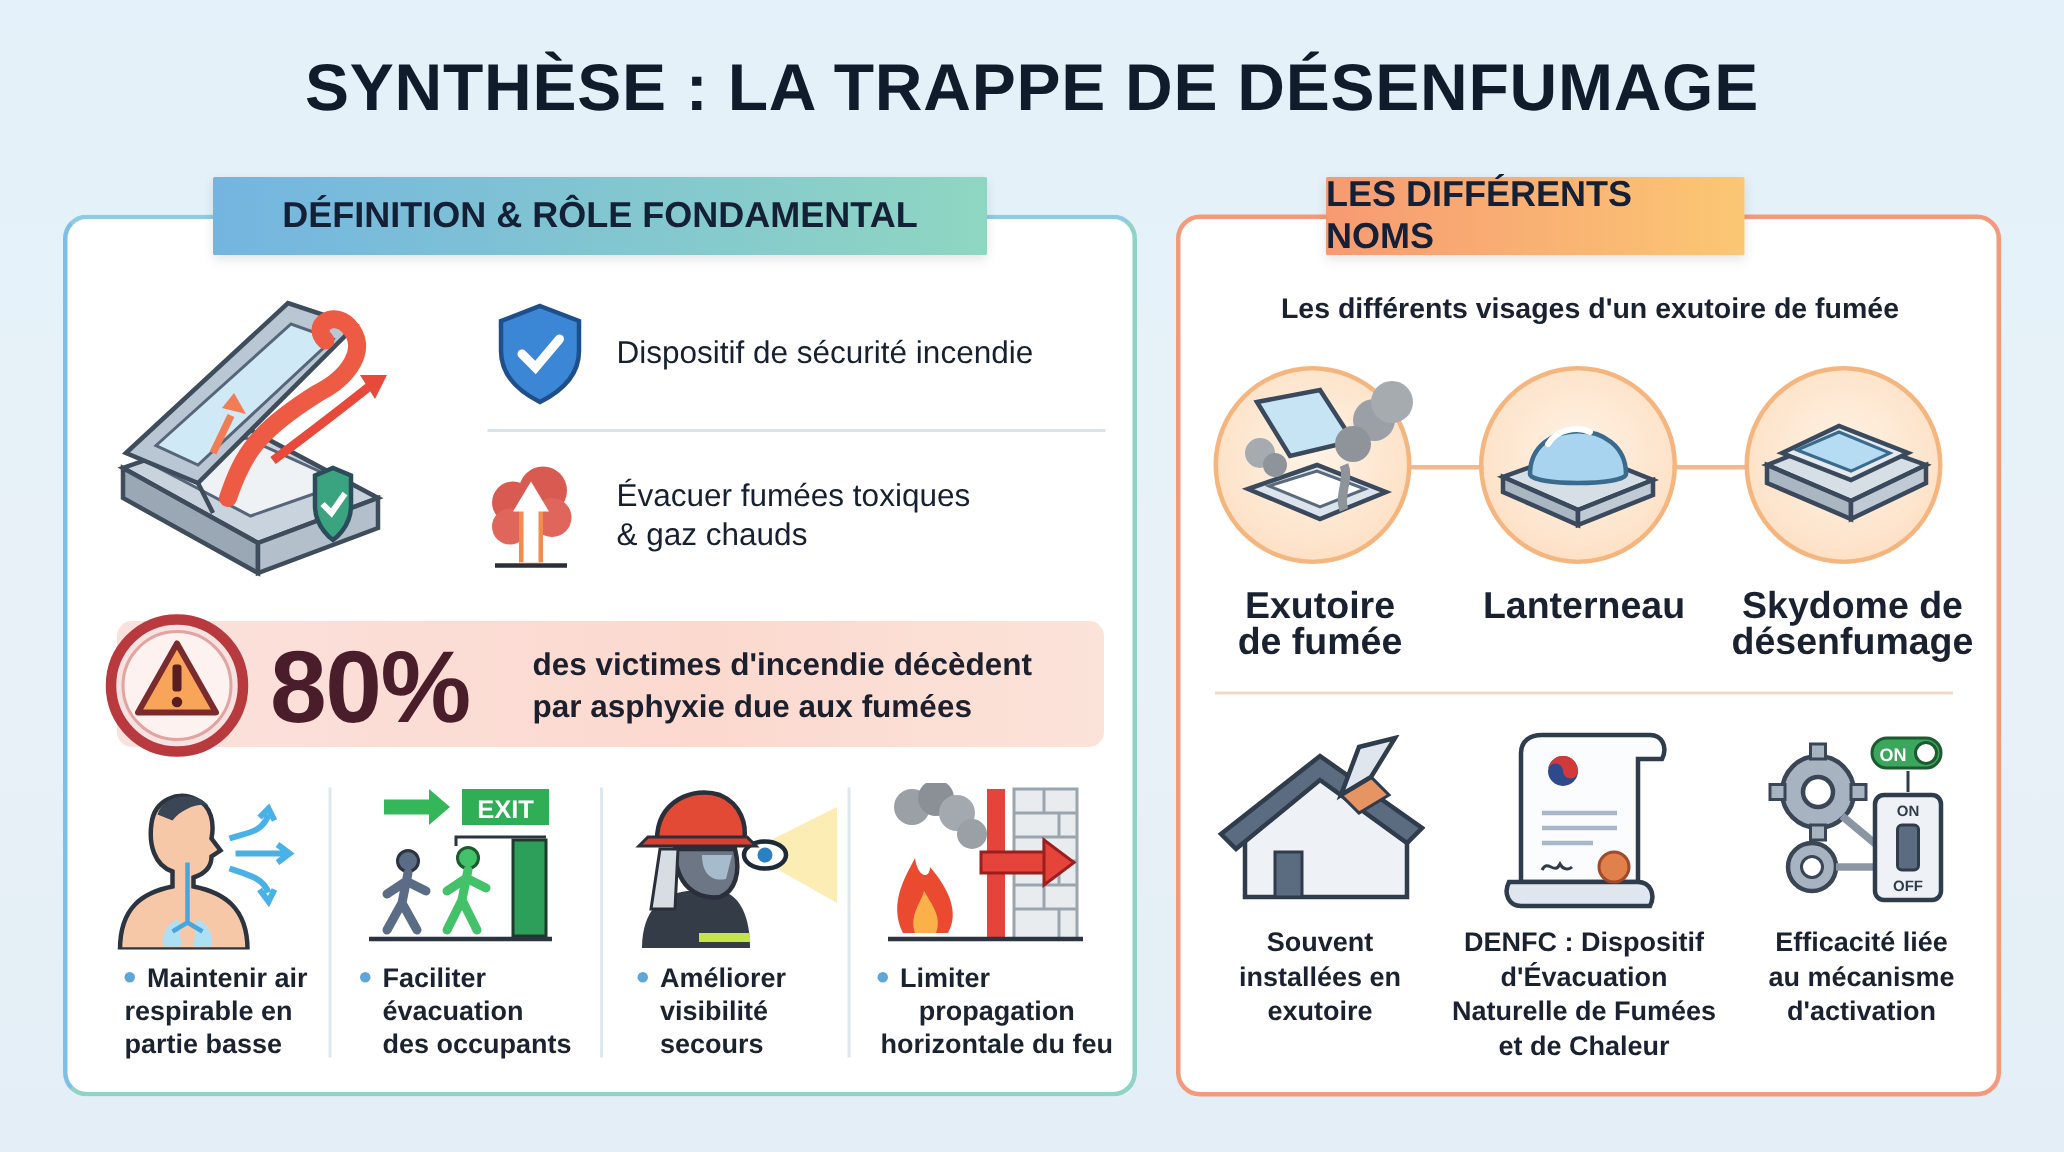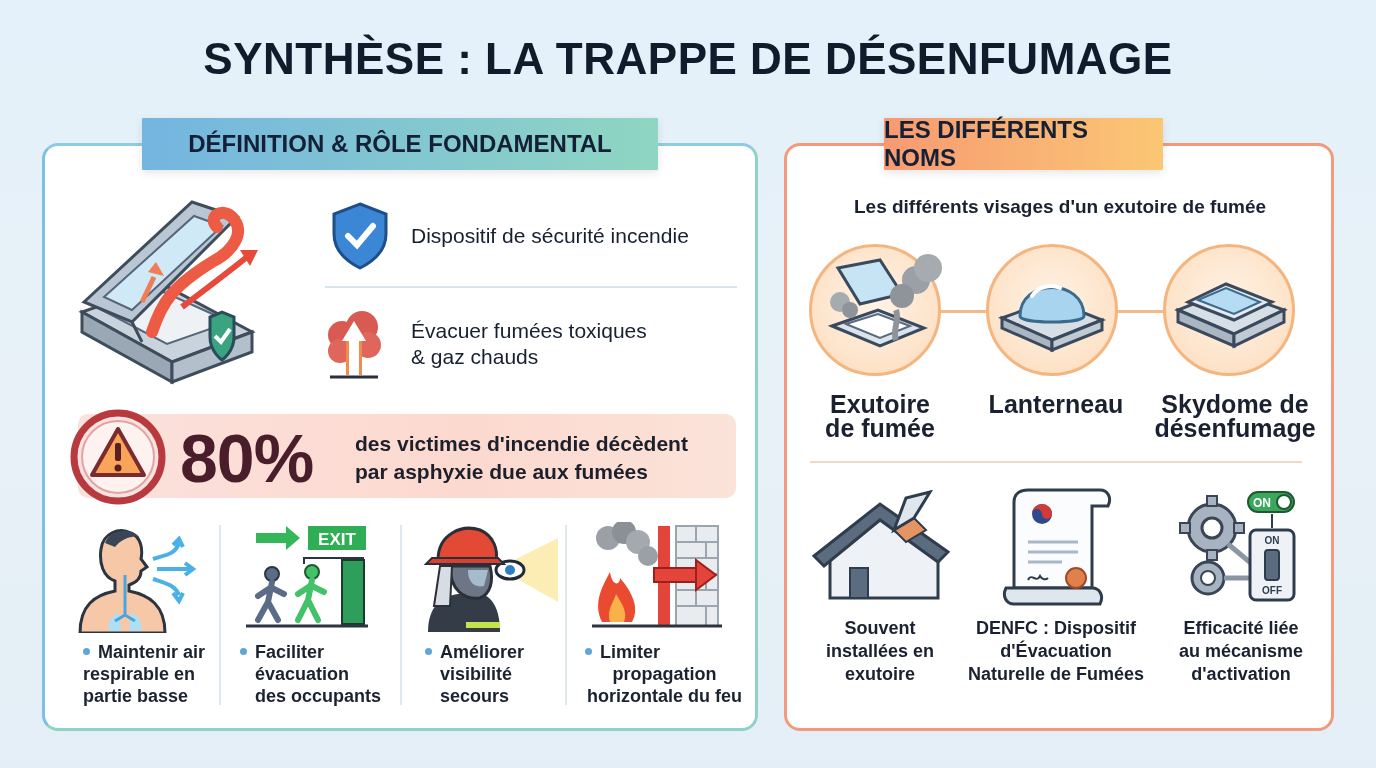--- a/index.html
+++ b/index.html
@@ -297,18 +297,19 @@
 
 <div class="fact-label" style="left:800px;top:617px;width:160px">
   <div>Souvent</div>
   <div>installées en</div>
   <div>exutoire</div>
 </div>
 <div class="fact-label" style="left:950px;top:617px;width:212px">
   <div>DENFC : Dispositif</div>
   <div>d'Évacuation</div>
   <div>Naturelle de Fumées</div>
+  <div>et de Chaleur</div>
 </div>
 <div class="fact-label" style="left:1160px;top:617px;width:162px">
   <div>Efficacité liée</div>
   <div>au mécanisme</div>
   <div>d'activation</div>
 </div>
 
 </body></html>

